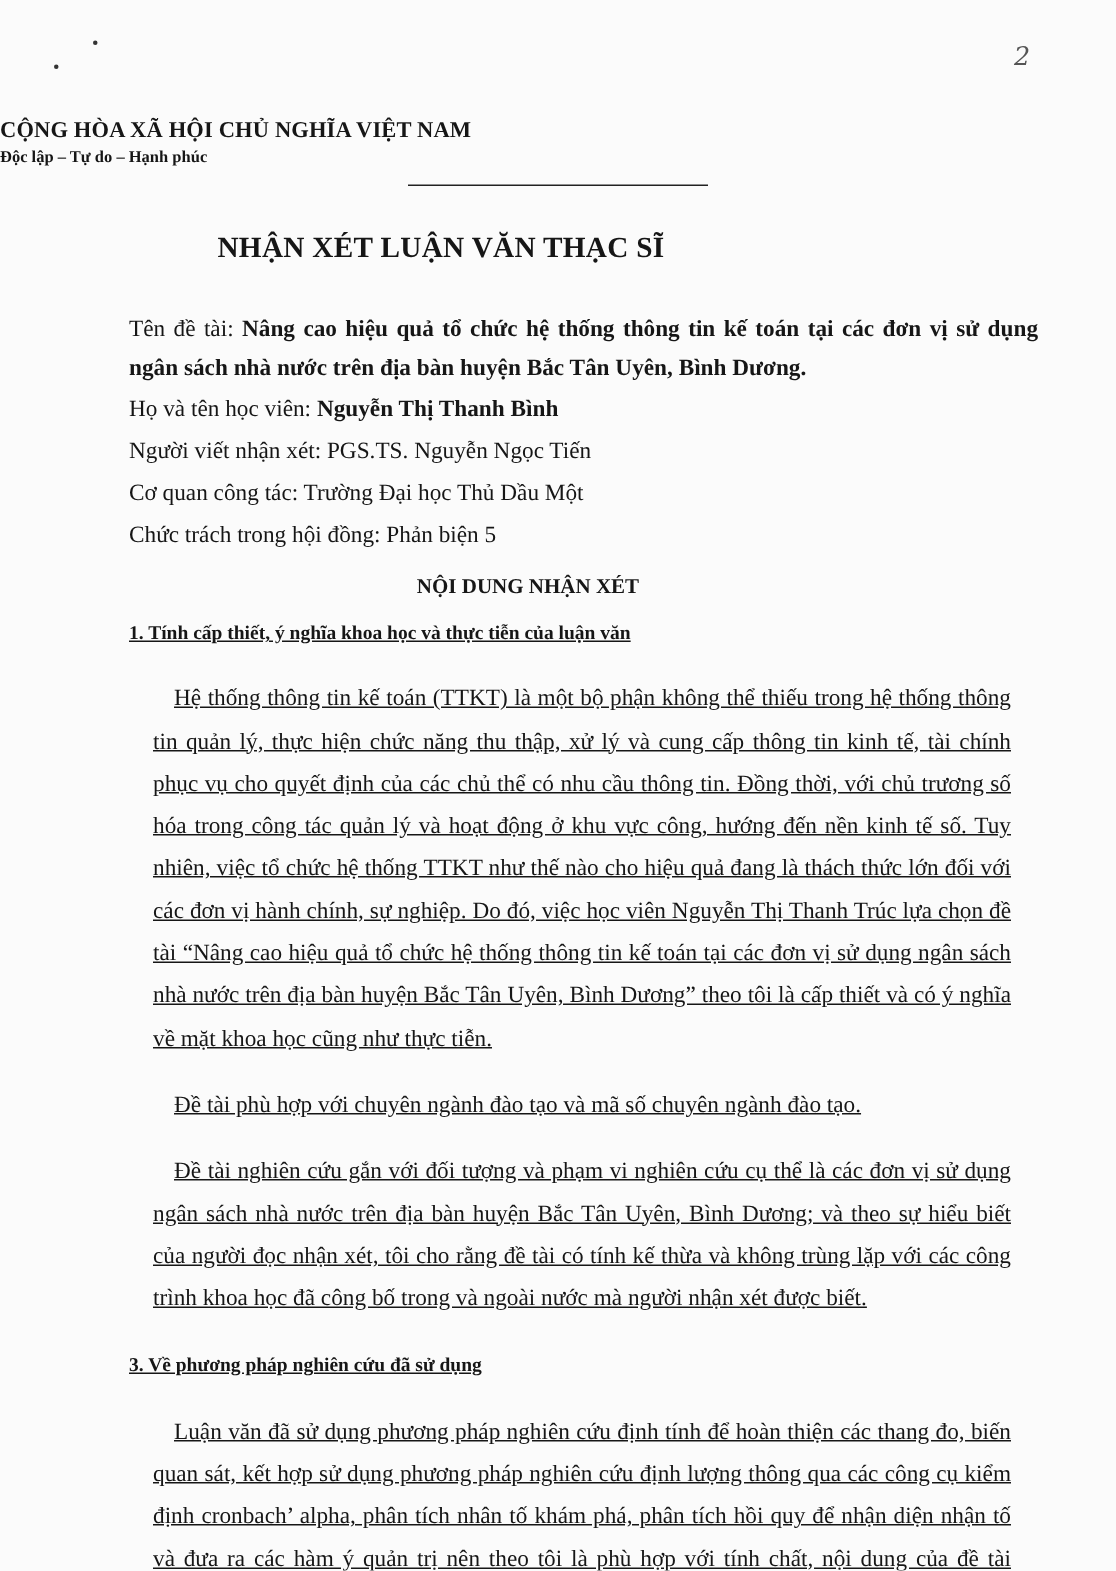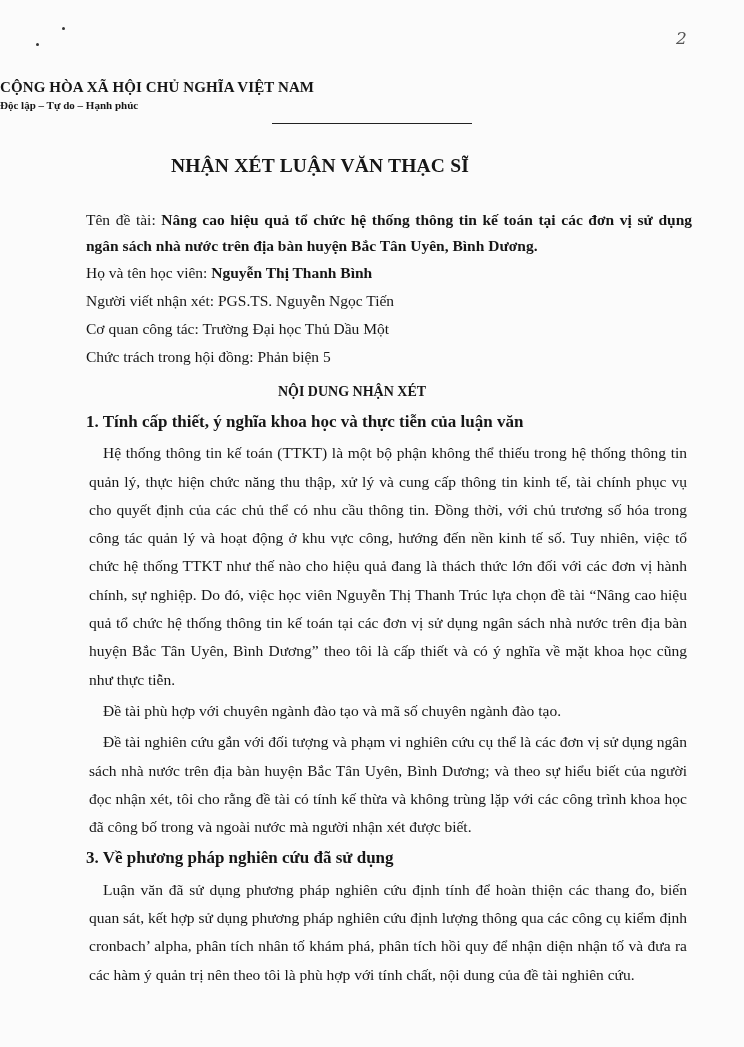--- a/index.html
+++ b/index.html
@@ -11,33 +11,33 @@
     position: absolute; left: 676px; top: 28px; font-size: 17px; font-style: italic;
     font-family: "DejaVu Serif", serif; color: #555;
   }
   .speck { position: absolute; width: 3px; height: 3px; background: #333; border-radius: 50%; }
   .header-block { position: absolute; left: 0; width: 744px; top: 78px; }
   .nation { font-weight: bold; font-size: 15px; line-height: 18px; letter-spacing: 0.1px; }
   .motto { font-weight: bold; font-size: 11px; line-height: 18px; }
   .rule { width: 200px; height: 1px; background: #222; margin: 9px auto 0; }
   .doc-title {
     position: absolute; left: 0; width: 588px; top: 155px; text-align: center;
-    font-weight: bold; font-size: 19.5px; letter-spacing: 0.2px; margin-left: 26px;
+    font-weight: bold; font-size: 19.5px; letter-spacing: 0.2px;
   }
   .meta { position: absolute; left: 86px; width: 606px; top: 207px; font-size: 15.5px; line-height: 28px; }
   .meta .line { white-space: nowrap; }
   .meta .topic { white-space: normal; text-align: justify; line-height: 26px; }
   .meta b { font-weight: bold; }
   .section-heading {
     position: absolute; left: 0; width: 704px; top: 384px; text-align: center;
     font-weight: bold; font-size: 14px;
   }
   .body { position: absolute; left: 86px; width: 604px; top: 408px; font-size: 15.5px; line-height: 28.3px; }
-  .body h3 { margin: 0; font-size: 17px; font-weight: bold; line-height: 28.3px; }
-  .body p { margin: 3px; text-align: justify; text-indent: 14px; }
+  .body h3 { margin: 0; font-size: 13px; font-weight: bold; line-height: 28.3px; text-decoration: underline; }
+  .body p { margin: 16px; text-align: justify; text-indent: 14px; text-decoration: underline; }
 </style>
 </head>
 <body>
 
 <div class="page-number">2</div>
 <div class="speck" style="left:62px;top:27px;"></div>
 <div class="speck" style="left:36px;top:43px;"></div>
 
 <div class="header-block">
   <div class="nation">CỘNG HÒA XÃ HỘI CHỦ NGHĨA VIỆT NAM</div>

